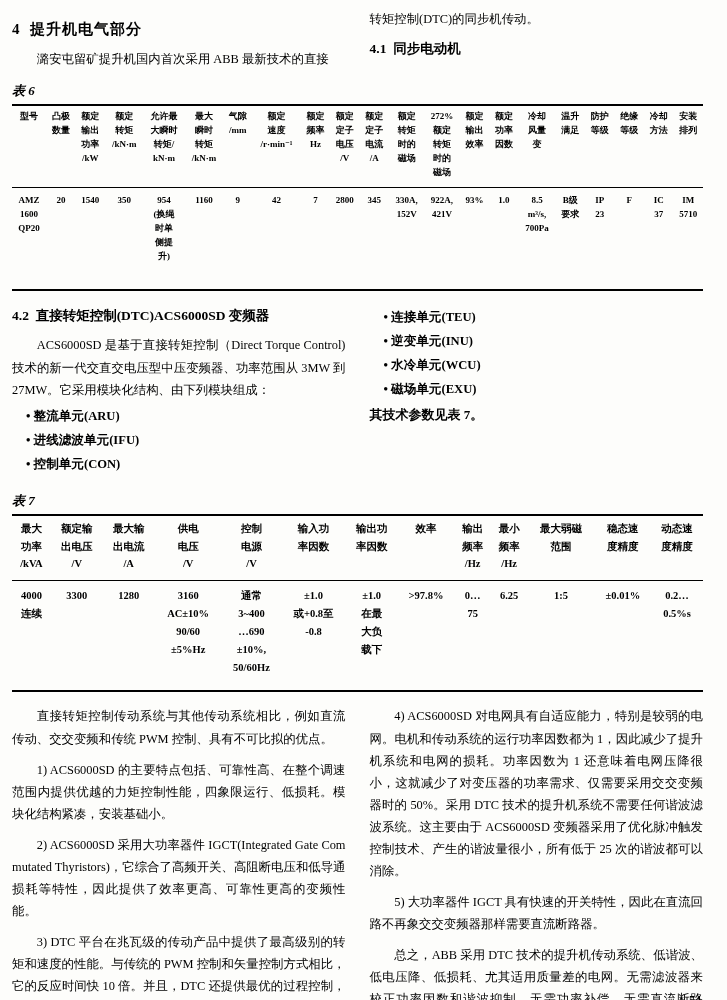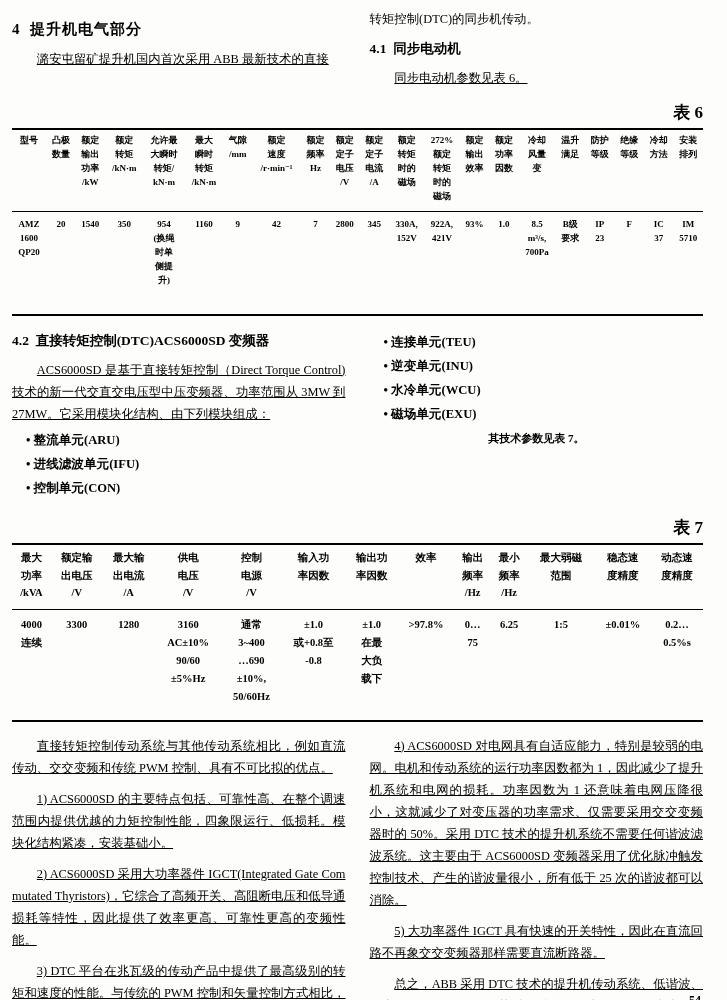--- a/index.html
+++ b/index.html
@@ -7,60 +7,59 @@
     position:relative; width:727px; height:1000px; margin:0 auto;
     background:#fdfdfb; color:#000; overflow:hidden;
     font-family:"Liberation Serif","DejaVu Serif",serif;
     box-sizing:border-box; padding:6px 24px 0 12px;
   }
   .two-col { display:flex; gap:24px; }
   .col { flex:1 1 0; min-width:0; }
   h2.sec { font-size:15px; font-weight:bold; margin:14px 0 0 0; white-space:pre-wrap; letter-spacing:1px; }
   h3.sec { font-size:13.5px; font-weight:bold; margin:10px 0 0 0; white-space:pre-wrap; }
   p.body-p { font-size:12.4px; line-height:1.78; margin:9px 0 0 0; text-align:justify; word-break:break-all; }
-  .indent { text-indent:2em;text-decoration:underline; }
-  .caption { text-align:right; font-weight:bold; font-size:17px; margin:12px 0 4px 0; }
+  .indent { text-indent:2em; }
+  .caption { text-align:left; font-weight:bold; font-size:13px; margin:12px 0 4px 0;font-style:italic; }
   table.datatable {
     width:100%; border-collapse:collapse; table-layout:auto;
     border-top:2.5px solid #000; border-bottom:2.5px solid #000;
   }
   table.datatable th, table.datatable td {
     font-weight:bold; vertical-align:top; text-align:center;
     white-space:pre-line; padding:4px 2px;
   }
   table.datatable thead th { border-bottom:1.3px solid #000; padding-bottom:7px; }
   table.t6 { font-size:9px;  line-height:1.55; }
   table.t6 td { padding-top:6px; padding-bottom:26px; }
   table.t7 { font-size:10.5px; line-height:1.7; }
   table.t7 td { padding-top:6px; padding-bottom:14px; }
   ul.mods { list-style:none; margin:6px 0 0 0; padding:0 0 0 14px; font-size:12.6px; font-weight:bold;font-family:Liberation Serif, serif; }
   ul.mods li { margin:7px 0; }
   ul.mods li::before { content:"• "; }
-  .mods-note { font-size:11px; font-weight:bold; margin-top:8px;text-align:center; }
+  .mods-note { font-size:13px; font-weight:bold; margin-top:8px; }
   .sec42 { margin-top:6px; }
   .bodytext { margin-top:4px; }
   .pageno {
     position:absolute; right:26px; bottom:0; height:7px; overflow:hidden;
     font-size:12px; font-weight:bold;
   }
 </style>
 </head>
 <body>
 
 <div class="page">
 
   <div class="two-col">
     <div class="col">
       <h2 class="sec">4  提升机电气部分</h2>
       <p class="body-p indent">潞安屯留矿提升机国内首次采用 ABB 最新技术的直接</p>
     </div>
     <div class="col">
       <p class="body-p" style="margin-top:2px">转矩控制(DTC)的同步机传动。</p>
       <h3 class="sec">4.1  同步电动机</h3>
-      <p class="body-p indent">同步电动机参数见表 6。</p>
     </div>
   </div>
 
   <div class="caption">表 6</div>
   <table class="datatable t6">
     <thead>
       <tr>
           <th>型号</th>
           <th>凸极
 数量</th>

